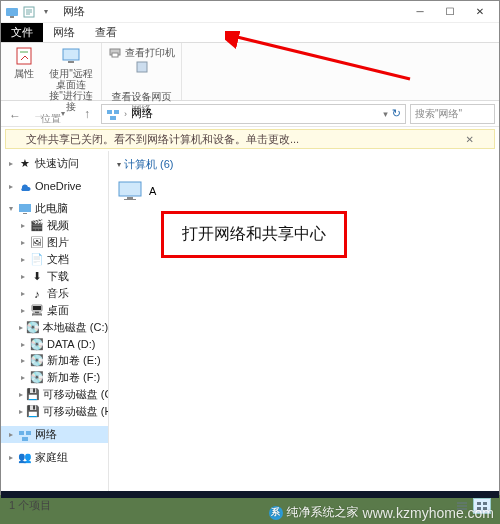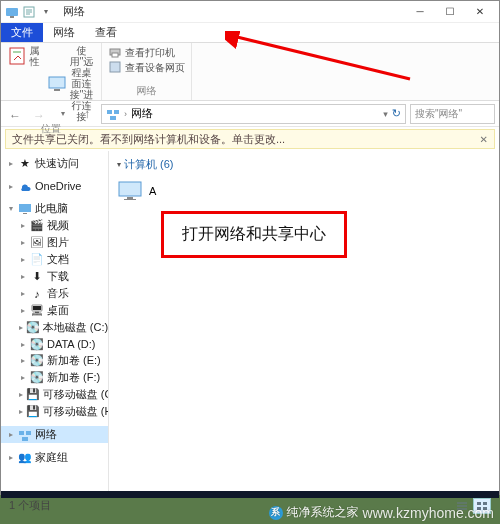--- a/index.html
+++ b/index.html
@@ -6,34 +6,34 @@
   body { font-family: "Microsoft YaHei", "Segoe UI", sans-serif; font-size: 11px; background: #5a7a4a; width: 500px; height: 524px; overflow: hidden; position: relative; }
   .window { position: absolute; top: 0; left: 0; width: 500px; height: 495px; background: #fff; border: 1px solid #888; }
   .titlebar { height: 22px; background: #fff; display: flex; align-items: center; padding: 0 4px; border-bottom: 1px solid #eee; }
   .titlebar .qat { display: flex; align-items: center; gap: 3px; }
   .qat-ico { width: 14px; height: 14px; display: inline-flex; align-items: center; justify-content: center; }
   .titlebar .title { margin-left: 10px; font-size: 11px; color: #333; }
   .titlebar .spacer { flex: 1; }
   .winbtn { width: 30px; height: 20px; display: flex; align-items: center; justify-content: center; font-size: 10px; color: #333; }
   .toolbar-tabs { height: 20px; display: flex; align-items: center; border-bottom: 1px solid #ddd; font-size: 11px; }
   .tab { padding: 2px 10px; color: #333; }
-  .tab.active { background: #1d4ed8; color: #fff; }
+  .tab.active { background: #000000; color: #fff; }
   .ribbon { height: 58px; background: #fcfcfc; display: flex; border-bottom: 1px solid #ddd; }
   .rgroup { display: flex; flex-direction: column; align-items: center; padding: 2px 6px; border-right: 1px solid #e5e5e5; }
   .rgroup .items { display: flex; gap: 6px; flex: 1; align-items: flex-start; }
-  .ritm { display: flex; align-items: center; width: 34px; text-align: center; font-size: 10px; color: #555; line-height: 11px; gap: 1px; }
+  .ritm { display: flex; flex-direction: column; align-items: center; width: 34px; text-align: center; font-size: 10px; color: #555; line-height: 11px; gap: 1px; }
   .ritm .ico { width: 22px; height: 22px; display: flex; align-items: center; justify-content: center; }
   .grplbl { font-size: 10px; color: #888; margin-top: auto; }
   .addressbar { height: 26px; display: flex; align-items: center; padding: 2px 4px; gap: 4px; background: #fff; border-bottom: 1px solid #e5e5e5; }
   .navbtn { width: 20px; height: 20px; border-radius: 2px; display: flex; align-items: center; justify-content: center; color: #777; font-size: 12px; }
   .addr { flex: 1; border: 1px solid #ccc; height: 20px; display: flex; align-items: center; padding: 0 4px; gap: 4px; font-size: 11px; }
   .addr .ico { width: 14px; height: 14px; }
   .addr .chev { color: #777; font-size: 9px; }
   .searchbox { width: 85px; border: 1px solid #ccc; height: 20px; display: flex; align-items: center; padding: 0 4px; color: #888; font-size: 10px; }
-  .infobar { height: 20px; background: #fffbe6; border: 1px solid #f0e6a6; margin: 2px 4px; display: flex; align-items: center; padding: 0 6px; font-size: 11px; color: #544; }
+  .infobar { height: 20px; background: #fffbe6; border: 1px solid #f0e6a6; margin: 2px 4px; display: flex; align-items: center; padding: 0 20px; font-size: 11px; color: #544; }
   .infobar .x { margin-left: auto; color: #777; font-size: 10px; }
   .body { display: flex; height: 340px; }
   .nav { width: 108px; border-right: 1px solid #e5e5e5; overflow: hidden; padding: 4px 0; font-size: 11px; }
   .nav .node { display: flex; align-items: center; gap: 3px; padding: 1px 4px 1px 6px; color: #222; white-space: nowrap; }
   .nav .node .tw { width: 8px; color: #888; font-size: 8px; text-align: center; }
   .nav .node .ic { width: 14px; height: 14px; display: inline-flex; align-items: center; justify-content: center; }
   .nav .node.sel { background: #cde8ff; }
   .nav .node.l1 { padding-left: 18px; }
   .nav .sep { height: 6px; }
   .content { flex: 1; padding: 6px 8px; position: relative; }
@@ -115,21 +115,21 @@
         <div style="display:flex;flex-direction:column;gap:1px">
           <div class="ritm" style="flex-direction:row;width:auto;gap:3px">
             <span>
                 <svg width="14" height="14">
                   <rect x="2" y="4" width="10" height="6" fill="#ccc" stroke="#888"></rect>
                   <rect x="4" y="8" width="6" height="4" fill="#fff" stroke="#888"></rect>
                 </svg>
               </span>
             <span>查看打印机</span>
           </div>
-          <div class="ritm" style="flex-direction:row;width:auto;gap:3px">
+          <div class="ritm" style="flex-direction:column;width:auto;gap:17px">
             <span>
                 <svg width="14" height="14">
                   <rect x="2" y="2" width="10" height="10" fill="#cde" stroke="#89a"></rect>
                 </svg>
               </span>
             <span>查看设备网页</span>
           </div>
         </div>
       </div>
       <div class="grplbl">网络</div>

